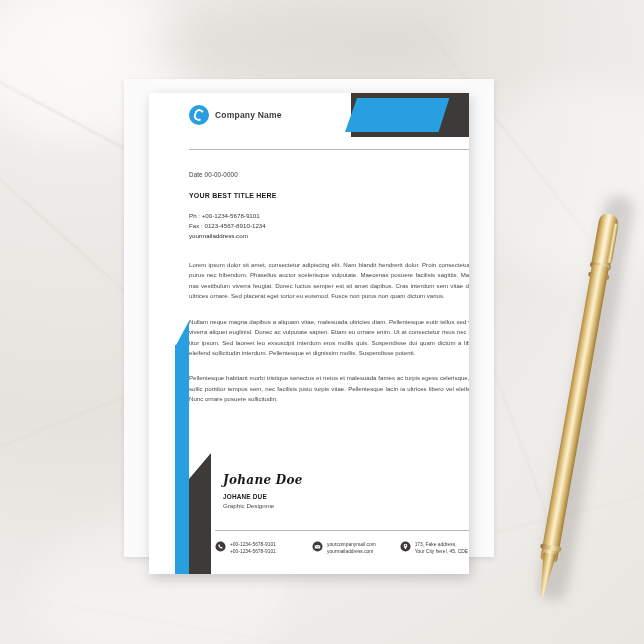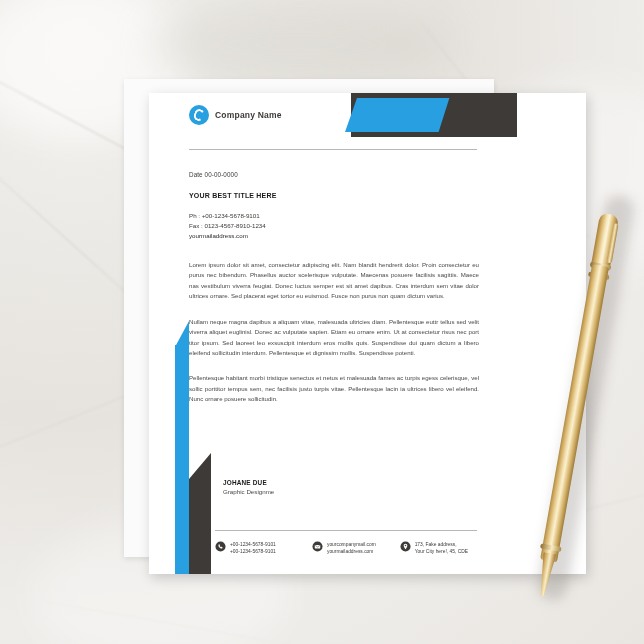--- a/index.html
+++ b/index.html
@@ -58,21 +58,21 @@
     height: 478px;
     background: #fbfbfb;
     box-shadow: 0 2px 6px rgba(0,0,0,0.10);
   }
 
   
   #letterhead {
     position: absolute;
     left: 149px;
     top: 93px;
-    width: 437px;
+    width: 320px;
     height: 481px;
     background: #ffffff;
     box-shadow: 2px 4px 12px rgba(0,0,0,0.18);
     overflow: hidden;
   }
 
   
   .header-band {
     position: absolute;
     left: 0; top: 0;
@@ -372,20 +372,21 @@
       <div class="contact-line">Ph : +00-1234-5678-9101</div>
       <div class="contact-line">Fax : 0123-4567-8910-1234</div>
       <div class="contact-line email">yourmailaddress.com</div>
 
       <div class="para p1">Lorem ipsum dolor sit amet, consectetur adipiscing elit. Nam blandit hendrerit dolor. Proin consectetur eu purus nec bibendum. Phasellus auctor scelerisque vulputate. Maecenas posuere facilisis sagittis. Maece nas vestibulum viverra feugiat. Donec luctus semper est sit amet dapibus. Cras interdum sem vitae dolor ultrices ornare. Sed placerat eget tortor eu euismod. Fusce non purus non quam dictum varius.</div>
       <div class="para">Nullam neque magna dapibus a aliquam vitae, malesuada ultricies diam. Pellentesque euttr tellus sed velit viverra aliquet euglinisl. Donec ac vulputate sapien. Etiam eu ornare enim. Ut at consectetur risus nec port titor ipsum. Sed laoreet leo exsuscipit interdum eros mollis quis. Suspendisse dui quam dictum a libero eleifend sollicitudin interdum. Pellentesque et dignissim mollis. Suspendisse potenti.</div>
       <div class="para">Pellentesque habitant morbi tristique senectus et netus et malesuada fames ac turpis egess celerisque, vel sollic porttitor tempus sem, nec facilisis justo turpis vitae. Pellentesque lacin ia ultrices libero vel eleifend. Nunc ornare posuere sollicitudin.</div>
     </div>
 
     <div class="sign-block">
+      <div class="signature">Johane Doe</div>
       <div class="sign-name">JOHANE DUE</div>
       <div class="sign-role">Graphic Designme</div>
     </div>
 
     <div class="footer-rule"></div>
     <div class="footer">
 
       <div class="foot-col c1">
         <span class="foot-ico">
           <svg width="11" height="11" viewBox="0 0 24 24">

